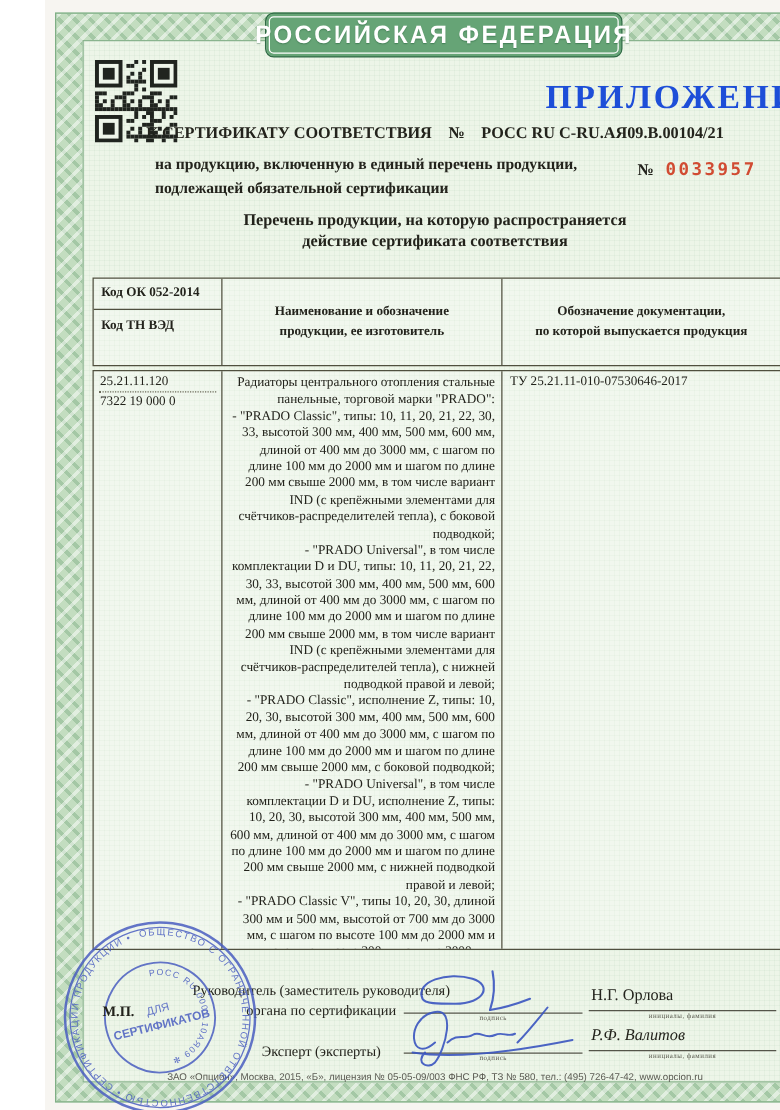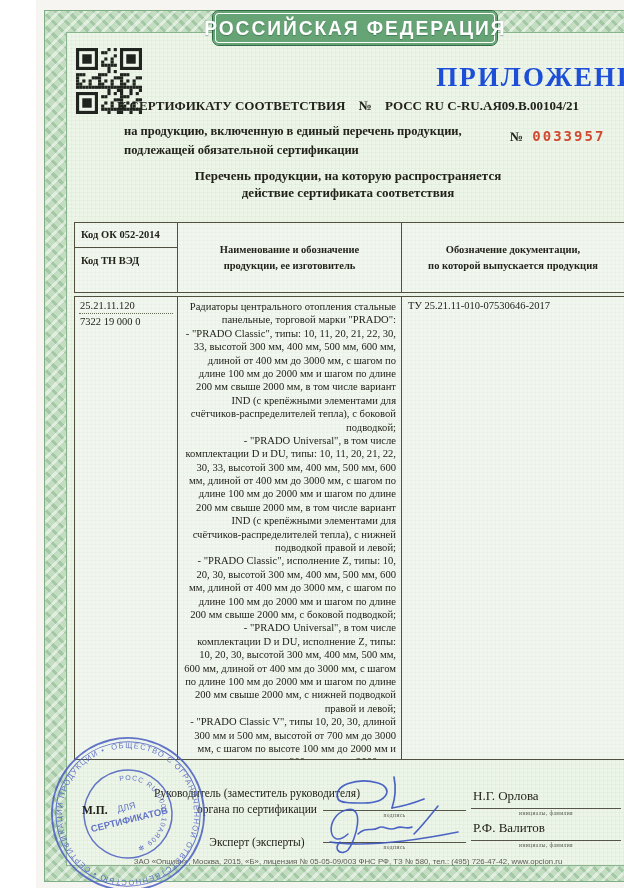--- a/index.html
+++ b/index.html
@@ -64,21 +64,21 @@
   .sl2{left:287px;top:842px;width:143px;}
   .nl1{left:435px;top:808px;width:150px;}
   .nl2{left:435px;top:840px;width:150px;}
   .caption{position:absolute;font-size:5.5px;color:#55554a;text-align:center;letter-spacing:.4px;}
   .cap-s1{left:287px;top:812px;width:143px;}
   .cap-s2{left:287px;top:844px;width:143px;}
   .cap-n1{left:435px;top:810px;width:150px;}
   .cap-n2{left:435px;top:842px;width:150px;}
   .name{position:absolute;font-size:13px;color:#23231c;}
   .n1{left:437px;top:788px;font-family:Liberation Serif, serif;}
-  .n2{left:437px;top:820px;}
+  .n2{left:437px;top:820px;font-style:italic;}
   .sig-svg{position:absolute;z-index:4;}
   .stamp{position:absolute;left:10px;top:732px;z-index:2;opacity:.85;transform:rotate(-14deg);}
   .footer{position:absolute;left:0;top:857px;width:624px;text-align:center;
     font-family:"Liberation Sans",sans-serif;font-size:7.8px;color:#5a5a52;}
 </style>
 </head>
 <body>
 
 <div class="page">
   <div class="band"></div>

